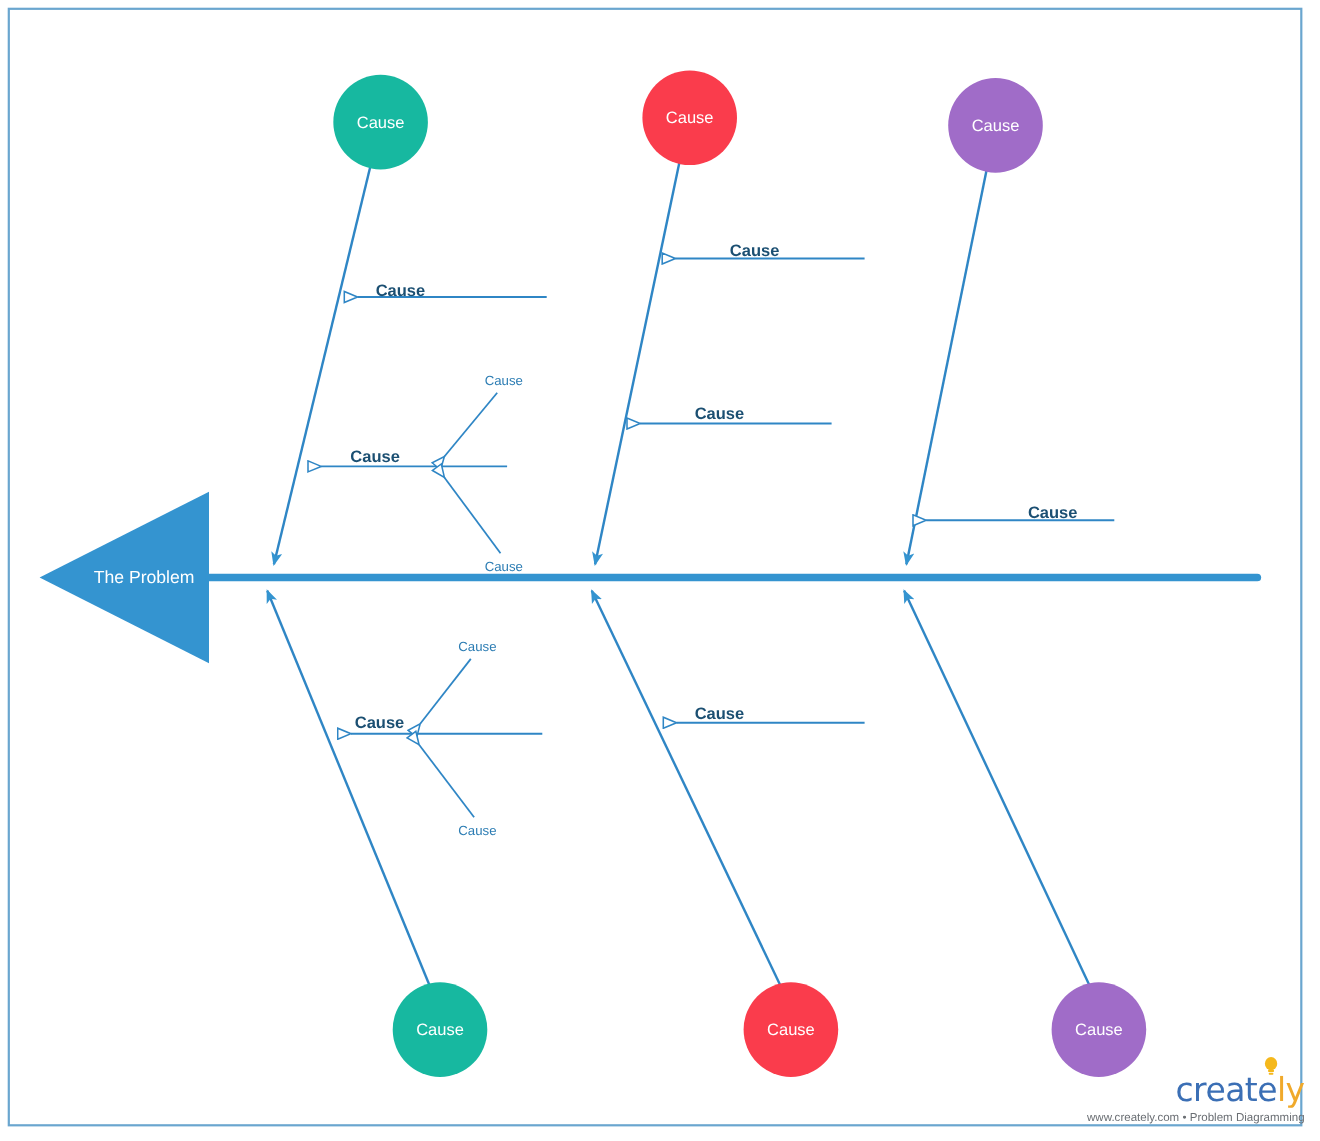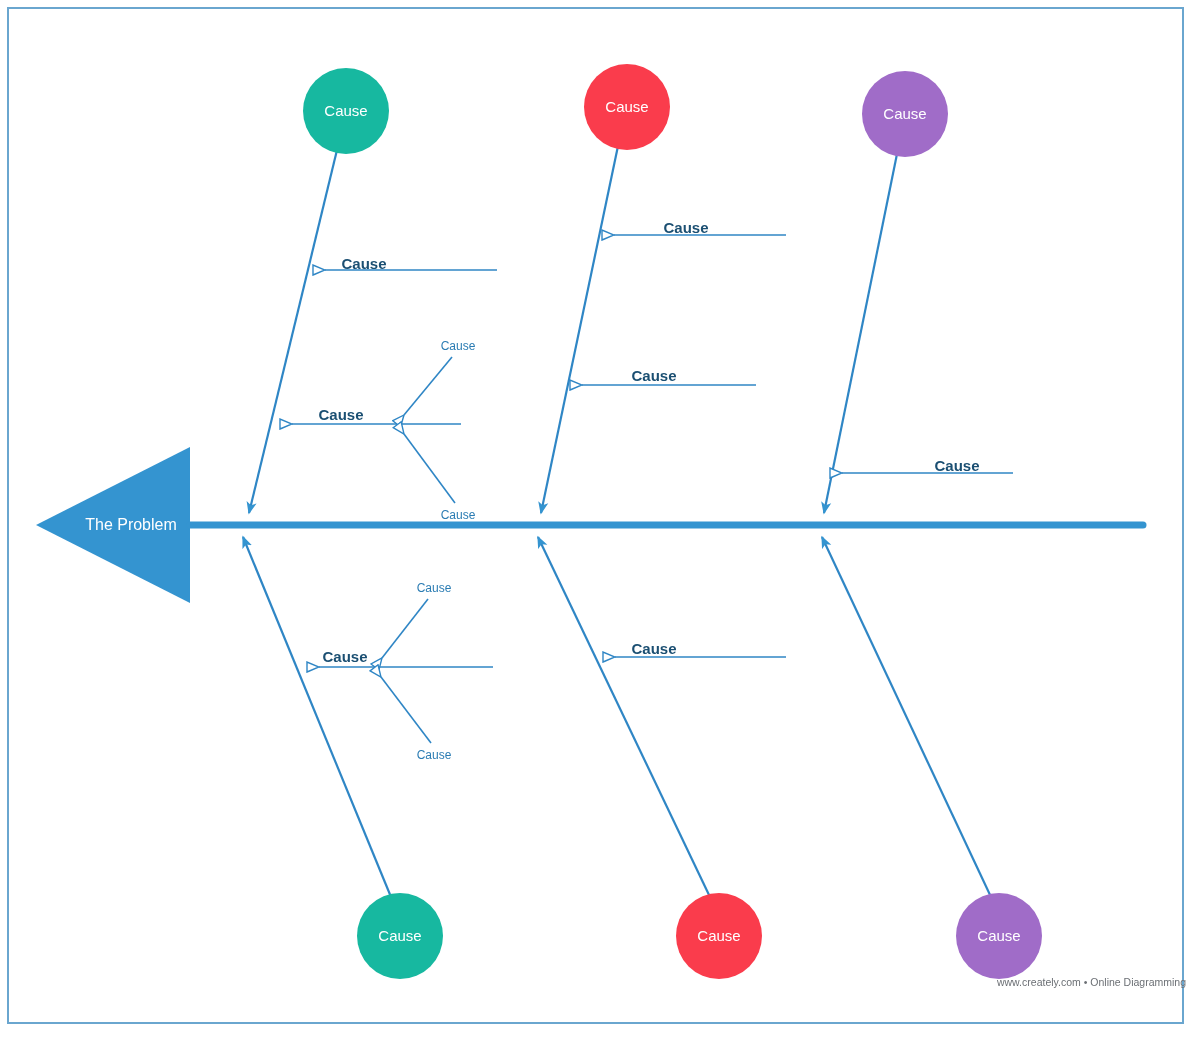--- a/index.html
+++ b/index.html
@@ -178,16 +178,24 @@
     <line x1="786" y1="657" x2="615" y2="657" stroke="#2F86C5" stroke-width="1.7" marker-end="url(#openArrowLeft)"></line>
     <text class="branch-label" x="654" y="650">Cause</text>
 
     <line x1="991" y1="897" x2="822" y2="537" stroke="#2F86C5" stroke-width="2.2" marker-end="url(#solidArrow)"></line>
     <circle cx="999" cy="936" r="43" fill="#A06CC8"></circle>
     <text class="cause-circle-label" x="999" y="937">Cause</text>
 
   </svg>
 
   <div id="logo">
-    <div id="logo-tag">www.creately.com • Online Diagramming</div>
+    <div id="logo-word">
+      <svg id="logo-bulb" viewBox="0 0 13 17">
+        <ellipse cx="6.5" cy="6" rx="5.6" ry="6" fill="#F5B81C"></ellipse>
+        <rect x="3.8" y="11.4" width="5.4" height="2.1" rx="0.7" fill="#F5B81C"></rect>
+        <rect x="4.4" y="14.2" width="4.2" height="1.8" rx="0.7" fill="#F5B81C"></rect>
+      </svg>
+      <span class="blue">creat</span><span class="blue">e</span><span class="yellow">ly</span>
+    </div>
+    <div id="logo-tag">www.creately.com • Problem Diagramming</div>
   </div>
 
 </div>
 
 </body></html>

